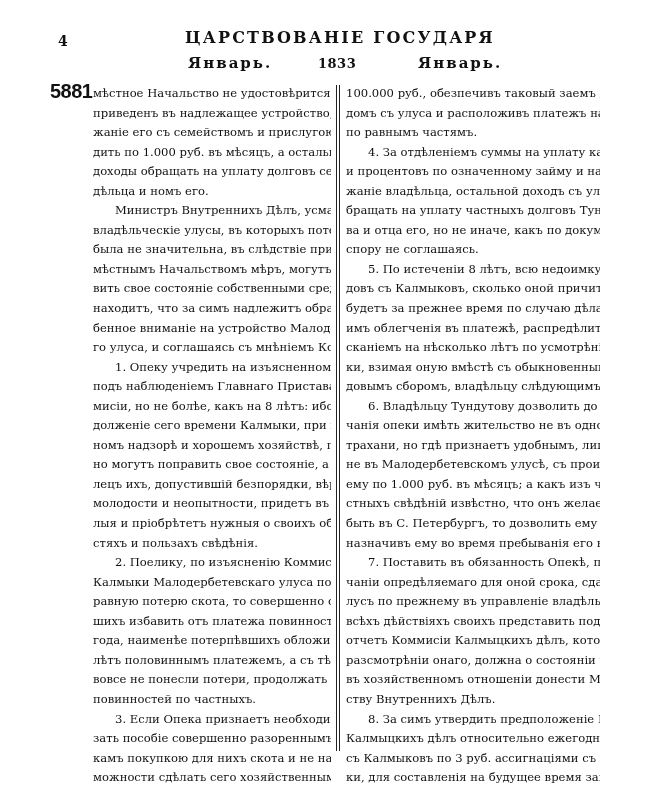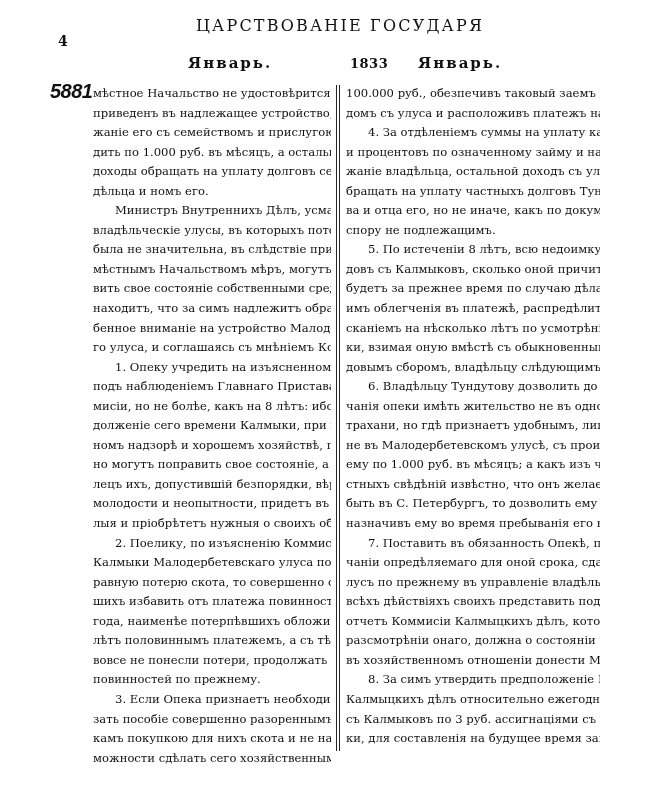--- a/index.html
+++ b/index.html
@@ -6,35 +6,35 @@
     body {
       width: 650px; height: 792px; position: relative; overflow: hidden;
       font-family: "DejaVu Serif", "Liberation Serif", serif;
       color: #111111;
     }
     .page-number {
       position: absolute; left: 58px; top: 33px;
       font-size: 14px; font-weight: bold;
     }
     .running-title {
-      position: absolute; left: 0; width: 650px; top: 16px; text-align: center;
-      font-size: 16px; font-weight: normal; letter-spacing: 2.2px;
+      position: absolute; left: 0; width: 650px; top: 28px; text-align: center;
+      font-size: 16px; font-weight: bold; letter-spacing: 2.2px;
       padding-left: 30px; box-sizing: border-box;
     }
     .subhead {
       position: absolute; top: 54px; font-size: 15px; font-weight: bold;
     }
     .subhead.month { letter-spacing: 2px; }
     .subhead.month-left { left: 188px; }
-    .subhead.year { left: 318px; font-size: 13px; font-style: normal; letter-spacing: 0.5px; top: 56px; margin-left: 32px;}
+    .subhead.year { left: 318px; font-size: 13px; font-style: normal; letter-spacing: 0.5px; top: 56px;}
     .subhead.month-right { left: 418px; }
     .entry-number {
       position: absolute; left: 50px; top: 80px;
       font-family: "Liberation Sans", sans-serif;
-      font-size: 20px; font-weight: bold; letter-spacing: -0.5px; font-style: italic;
+      font-size: 20px; font-weight: bold; letter-spacing: -0.5px;
     }
     .column {
       position: absolute; top: 84px;
       font-size: 11.6px; line-height: 19.55px;
       text-align: justify;
     }
     .column.left { left: 93px; width: 238px; }
     .column.right { left: 346px; width: 254px; }
     .column .line { display: block; white-space: nowrap; text-align-last: justify; overflow: hidden; height: 19.55px; }
     .column .line.last { text-align-last: left; }
@@ -72,43 +72,45 @@
     <span class="line">го улуса, и соглашаясь съ мнѣніемъ Коммисіи,</span>
     <span class="line indent">1. Опеку учредить на изъясненномъ основаніи,</span>
     <span class="line">подъ наблюденіемъ Главнаго Пристава и Ком-</span>
     <span class="line">мисіи, но не болѣе, какъ на 8 лѣтъ: ибо въ про-</span>
     <span class="line">долженіе сего времени Калмыки, при порядоч-</span>
     <span class="line">номъ надзорѣ и хорошемъ хозяйствѣ, постепен-</span>
     <span class="line">но могутъ поправить свое состояніе, а владѣ-</span>
     <span class="line">лецъ ихъ, допустившій безпорядки, вѣроятно по</span>
     <span class="line">молодости и неопытности, придетъ въ лѣта зрѣ-</span>
     <span class="line">лыя и пріобрѣтетъ нужныя о своихъ обязанно-</span>
+    <span class="line last">стяхъ и пользахъ свѣдѣнія.</span>
     <span class="line indent">2. Поелику, по изъясненію Коммисіи, не всѣ</span>
     <span class="line">Калмыки Малодербетевскаго улуса потерпѣли</span>
     <span class="line">равную потерю скота, то совершенно оскудѣв-</span>
     <span class="line">шихъ избавить отъ платежа повинностей на 3</span>
     <span class="line">года, наименѣе потерпѣвшихъ обложить на 8</span>
     <span class="line">лѣтъ половиннымъ платежемъ, а съ тѣхъ, кои</span>
     <span class="line">вовсе не понесли потери, продолжать взысканіе</span>
-    <span class="line last">повинностей по прежнему.</span>
+    <span class="line last">повинностей по частныхъ.</span>
     <span class="line indent">3. Если Опека признаетъ необходимымъ ока-</span>
     <span class="line">зать пособіе совершенно разореннымъ Калмы-</span>
     <span class="line">камъ покупкою для нихъ скота и не найдетъ воз-</span>
     <span class="line">можности сдѣлать сего хозяйственнымъ обра-</span>
   </div>
 <div class="separator"></div>
 <div class="column right" id="col-right">
     <span class="line">100.000 руб., обезпечивъ таковый заемъ дохо-</span>
     <span class="line">домъ съ улуса и расположивъ платежъ на 8 лѣтъ</span>
+    <span class="line last">по равнымъ частямъ.</span>
     <span class="line indent">4. За отдѣленіемъ суммы на уплату капитала</span>
     <span class="line">и процентовъ по означенному займу и на содер-</span>
     <span class="line">жаніе владѣльца, остальной доходъ съ улуса о-</span>
     <span class="line">бращать на уплату частныхъ долговъ Тундуто-</span>
     <span class="line">ва и отца его, но не иначе, какъ по документамъ,</span>
-    <span class="line last">спору не подлежащимъ.</span>
+    <span class="line last">спору не соглашаясь.</span>
     <span class="line indent">5. По истеченіи 8 лѣтъ, всю недоимку дохо-</span>
     <span class="line">довъ съ Калмыковъ, сколько оной причитаться</span>
     <span class="line">будетъ за прежнее время по случаю дѣлаемаго</span>
     <span class="line">имъ облегченія въ платежѣ, распредѣлить взы-</span>
     <span class="line">сканіемъ на нѣсколько лѣтъ по усмотрѣнію Опе-</span>
     <span class="line">ки, взимая оную вмѣстѣ съ обыкновеннымъ го-</span>
     <span class="line last">довымъ сборомъ, владѣльцу слѣдующимъ.</span>
     <span class="line indent">6. Владѣльцу Тундутову дозволить до окон-</span>
     <span class="line">чанія опеки имѣть жительство не въ одной Ас-</span>
     <span class="line">трахани, но гдѣ признаетъ удобнымъ, лишь бы</span>
@@ -117,17 +119,18 @@
     <span class="line">стныхъ свѣдѣній извѣстно, что онъ желаетъ при-</span>
     <span class="line">быть въ С. Петербургъ, то дозволить ему сіе,</span>
     <span class="line">назначивъ ему во время пребыванія его въ здѣш-</span>
     <span class="line indent">7. Поставить въ обязанность Опекѣ, по окон-</span>
     <span class="line">чаніи опредѣляемаго для оной срока, сдать у-</span>
     <span class="line">лусъ по прежнему въ управленіе владѣльца и во</span>
     <span class="line">всѣхъ дѣйствіяхъ своихъ представить подробный</span>
     <span class="line">отчетъ Коммисіи Калмыцкихъ дѣлъ, которая, по</span>
     <span class="line">разсмотрѣніи онаго, должна о состояніи улуса</span>
     <span class="line">въ хозяйственномъ отношеніи донести Министер-</span>
+    <span class="line last">ству Внутреннихъ Дѣлъ.</span>
     <span class="line indent">8. За симъ утвердить предположеніе Коммисіи</span>
     <span class="line">Калмыцкихъ дѣлъ относительно ежегоднаго сбора</span>
     <span class="line">съ Калмыковъ по 3 руб. ассигнаціями съ кибит-</span>
     <span class="line">ки, для составленія на будущее время запас-</span>
   </div>
 
 </body></html>

